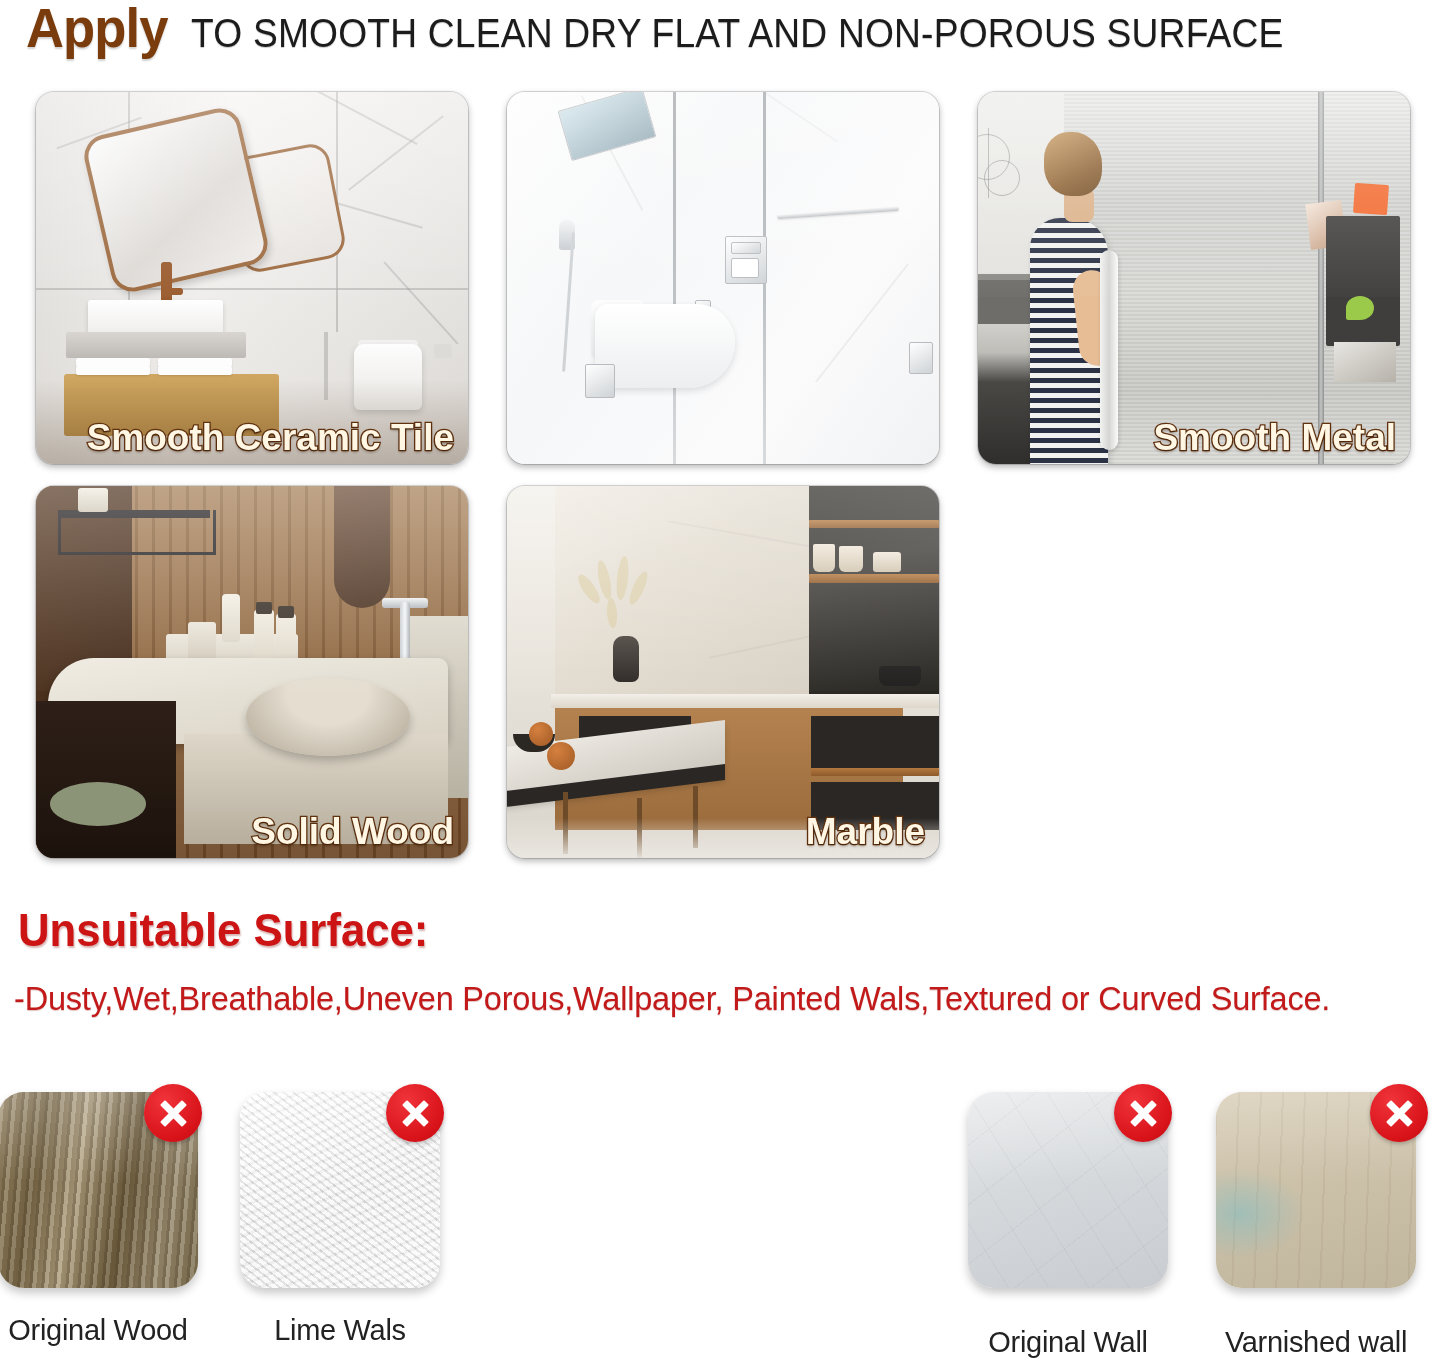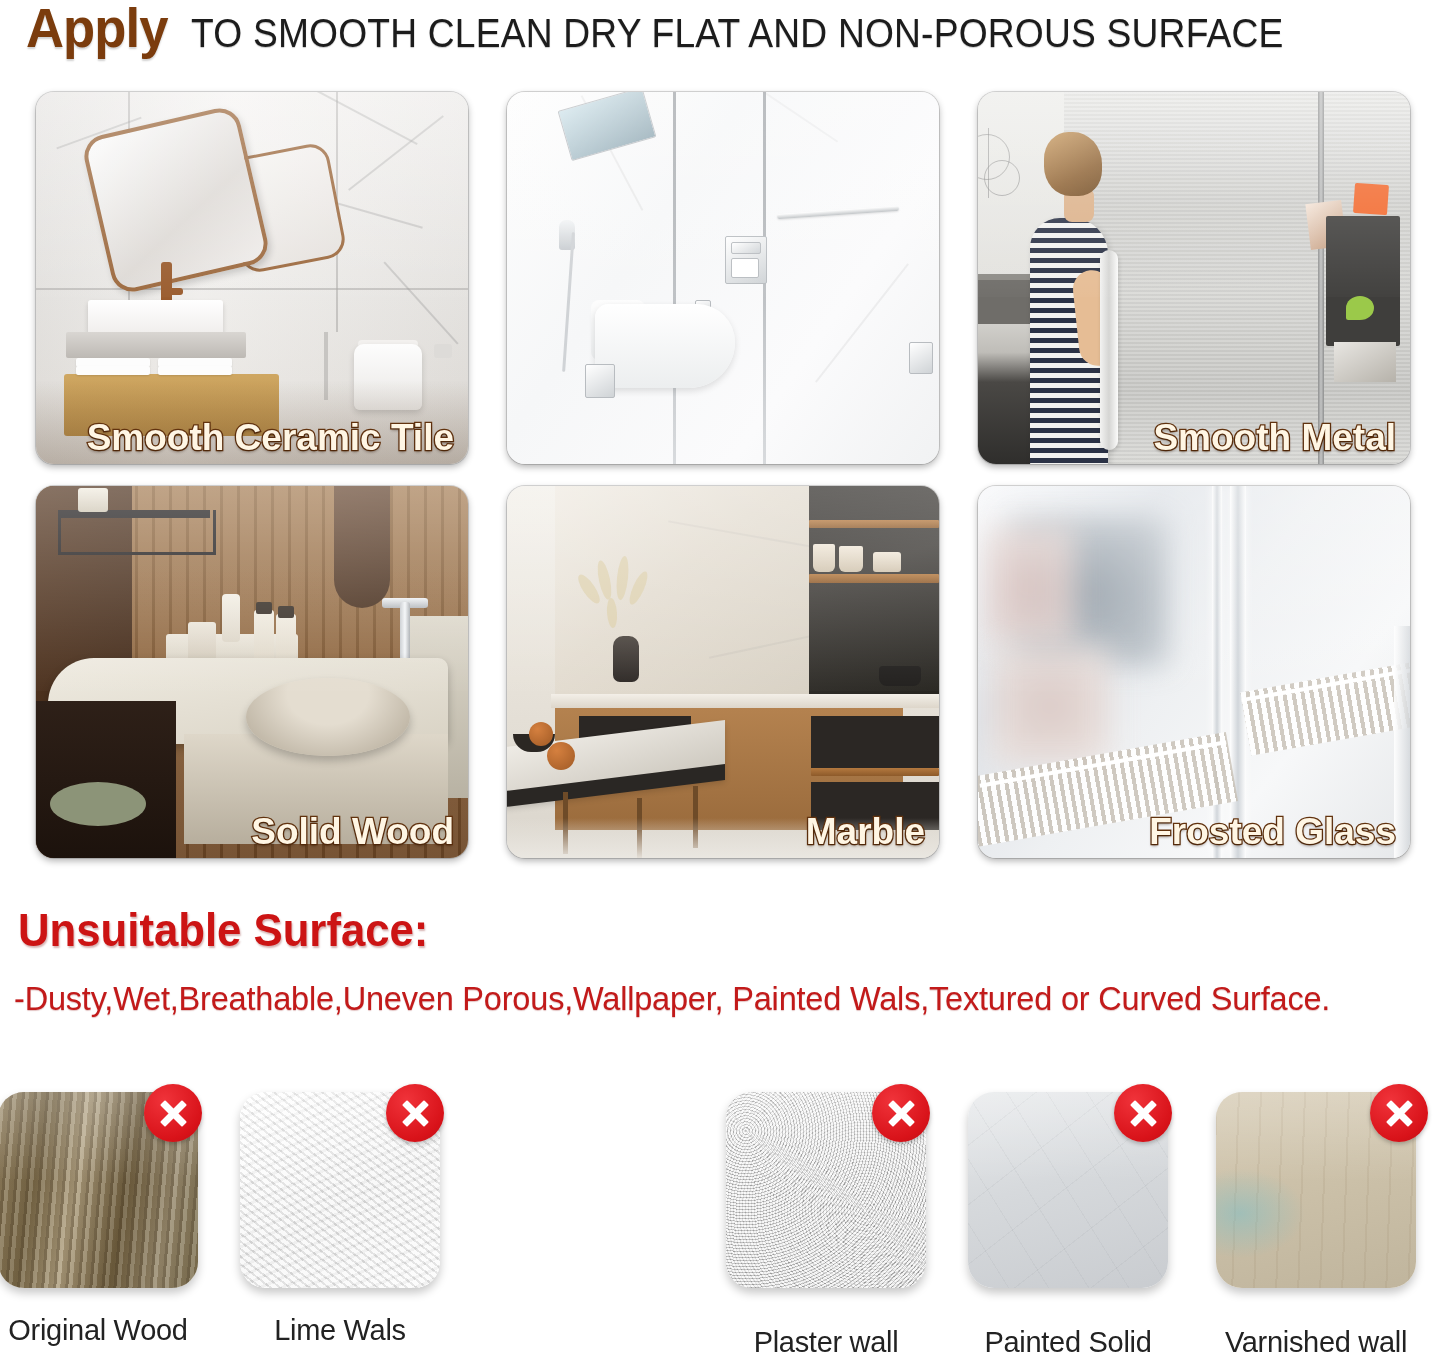--- a/index.html
+++ b/index.html
@@ -803,36 +803,20 @@
       <div class="table-leg" style="left:186px;top:300px;"></div>
       <div class="bowl-d"></div>
       <div class="fruit" style="left:22px;top:236px;width:24px;height:24px;"></div>
       <div class="fruit" style="left:40px;top:256px;width:28px;height:28px;"></div>
       <div style="position:absolute;left:0;bottom:0;width:100%;height:40px;background:linear-gradient(to top,rgba(235,232,226,0.95),rgba(235,232,226,0));"></div>
     </div>
     <div class="card-gloss"></div>
     <div class="card-label">Marble</div>
   </div>
 
-  <div class="surface-card">
-    <div class="card-art bg-frost">
-      <div class="frost-blur" style="left:30px;top:30px;width:160px;height:150px;background:radial-gradient(circle,#7f8b96,#bfc6cc);"></div>
-      <div class="frost-blur" style="left:6px;top:40px;width:90px;height:120px;background:radial-gradient(circle,#d8b9b4,#e8dcd8);"></div>
-      <div class="frost-blur" style="left:12px;top:160px;width:120px;height:120px;background:radial-gradient(circle,#d9c3bd,#eee6e2);"></div>
-      <div class="frost-mullion" style="left:234px;width:10px;"></div>
-      <div class="frost-mullion" style="left:252px;width:16px;"></div>
-      <div class="frost-fluted" style="left:-10px;top:292px;width:268px;height:70px;transform:rotate(-10deg);"></div>
-      <div class="frost-fluted" style="left:268px;top:206px;width:190px;height:64px;transform:rotate(-10deg);"></div>
-      <div style="position:absolute;left:0;top:276px;width:250px;height:4px;background:#ffffff;transform:rotate(-10deg);"></div>
-      <div style="position:absolute;left:262px;top:196px;width:186px;height:4px;background:#ffffff;transform:rotate(-10deg);"></div>
-      <div style="position:absolute;right:0;top:140px;width:16px;bottom:0;background:linear-gradient(to right,rgba(255,255,255,0.9),rgba(210,214,218,0.8));"></div>
-    </div>
-    <div class="card-gloss"></div>
-    <div class="card-label">Frosted Glass</div>
-  </div>
 
 </div>
 
 <div id="unsuitable-title">Unsuitable Surface:</div>
 <div id="unsuitable-desc">-Dusty,Wet,Breathable,Uneven Porous,Wallpaper, Painted Wals,Textured or Curved Surface.</div>
 
 <div id="unsuitable-row">
 
   <div class="thumb-wrap" style="left:-14px;">
     <div class="thumb-tile">
@@ -846,36 +830,28 @@
   <div class="thumb-wrap" style="left:228px;">
     <div class="thumb-tile">
       <div class="tx-lime"></div>
       <div class="thumb-gloss"></div>
     </div>
     <div class="thumb-badge" style="right:8px;"></div>
     <div class="thumb-caption" style="top:222px;">Lime Wals</div>
   </div>
 
 
-  <div class="thumb-wrap" style="left:714px;">
-    <div class="thumb-tile">
-      <div class="tx-plaster"></div>
-      <div class="thumb-gloss"></div>
-    </div>
-    <div class="thumb-badge" style="right:8px;"></div>
-    <div class="thumb-caption" style="top:234px;">Plaster wall</div>
-  </div>
 
   <div class="thumb-wrap" style="left:956px;">
     <div class="thumb-tile">
       <div class="tx-painted"></div>
       <div class="thumb-gloss"></div>
     </div>
     <div class="thumb-badge" style="right:8px;"></div>
-    <div class="thumb-caption" style="top:234px;">Painted Solid</div>
+    <div class="thumb-caption" style="top:234px;">Original Wall</div>
   </div>
 
   <div class="thumb-wrap" style="left:1204px;">
     <div class="thumb-tile">
       <div class="tx-varnish"></div>
       <div class="thumb-gloss"></div>
     </div>
     <div class="thumb-badge" style="right:0px;"></div>
     <div class="thumb-caption" style="top:234px;">Varnished wall</div>
   </div>

